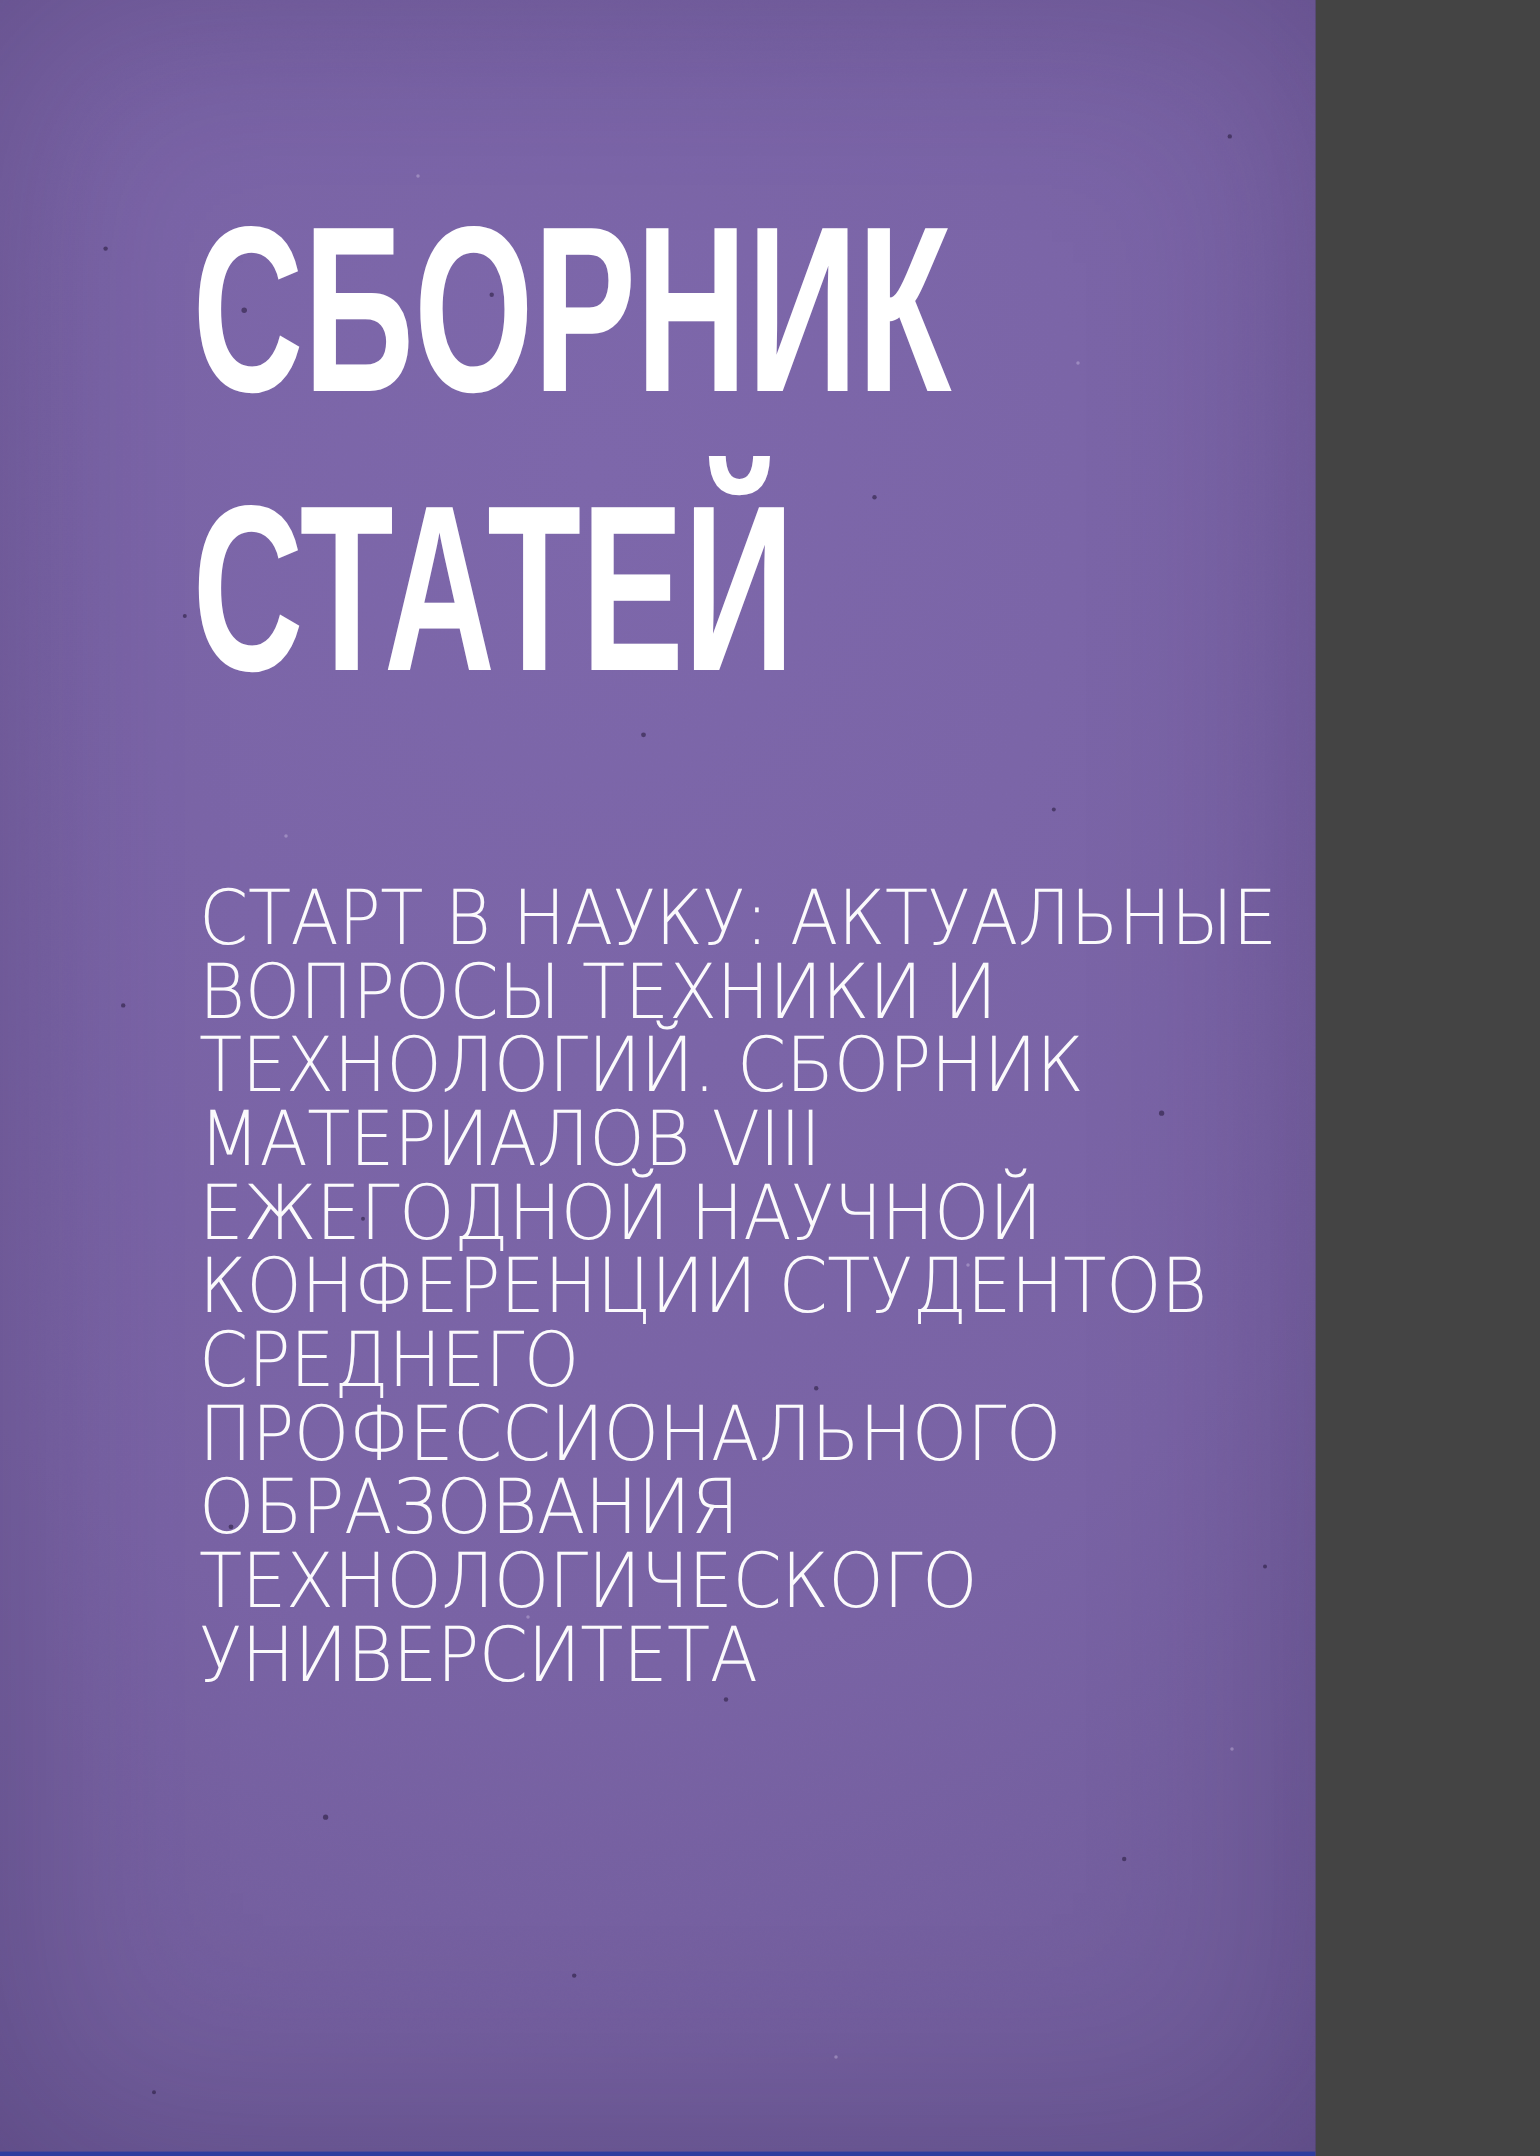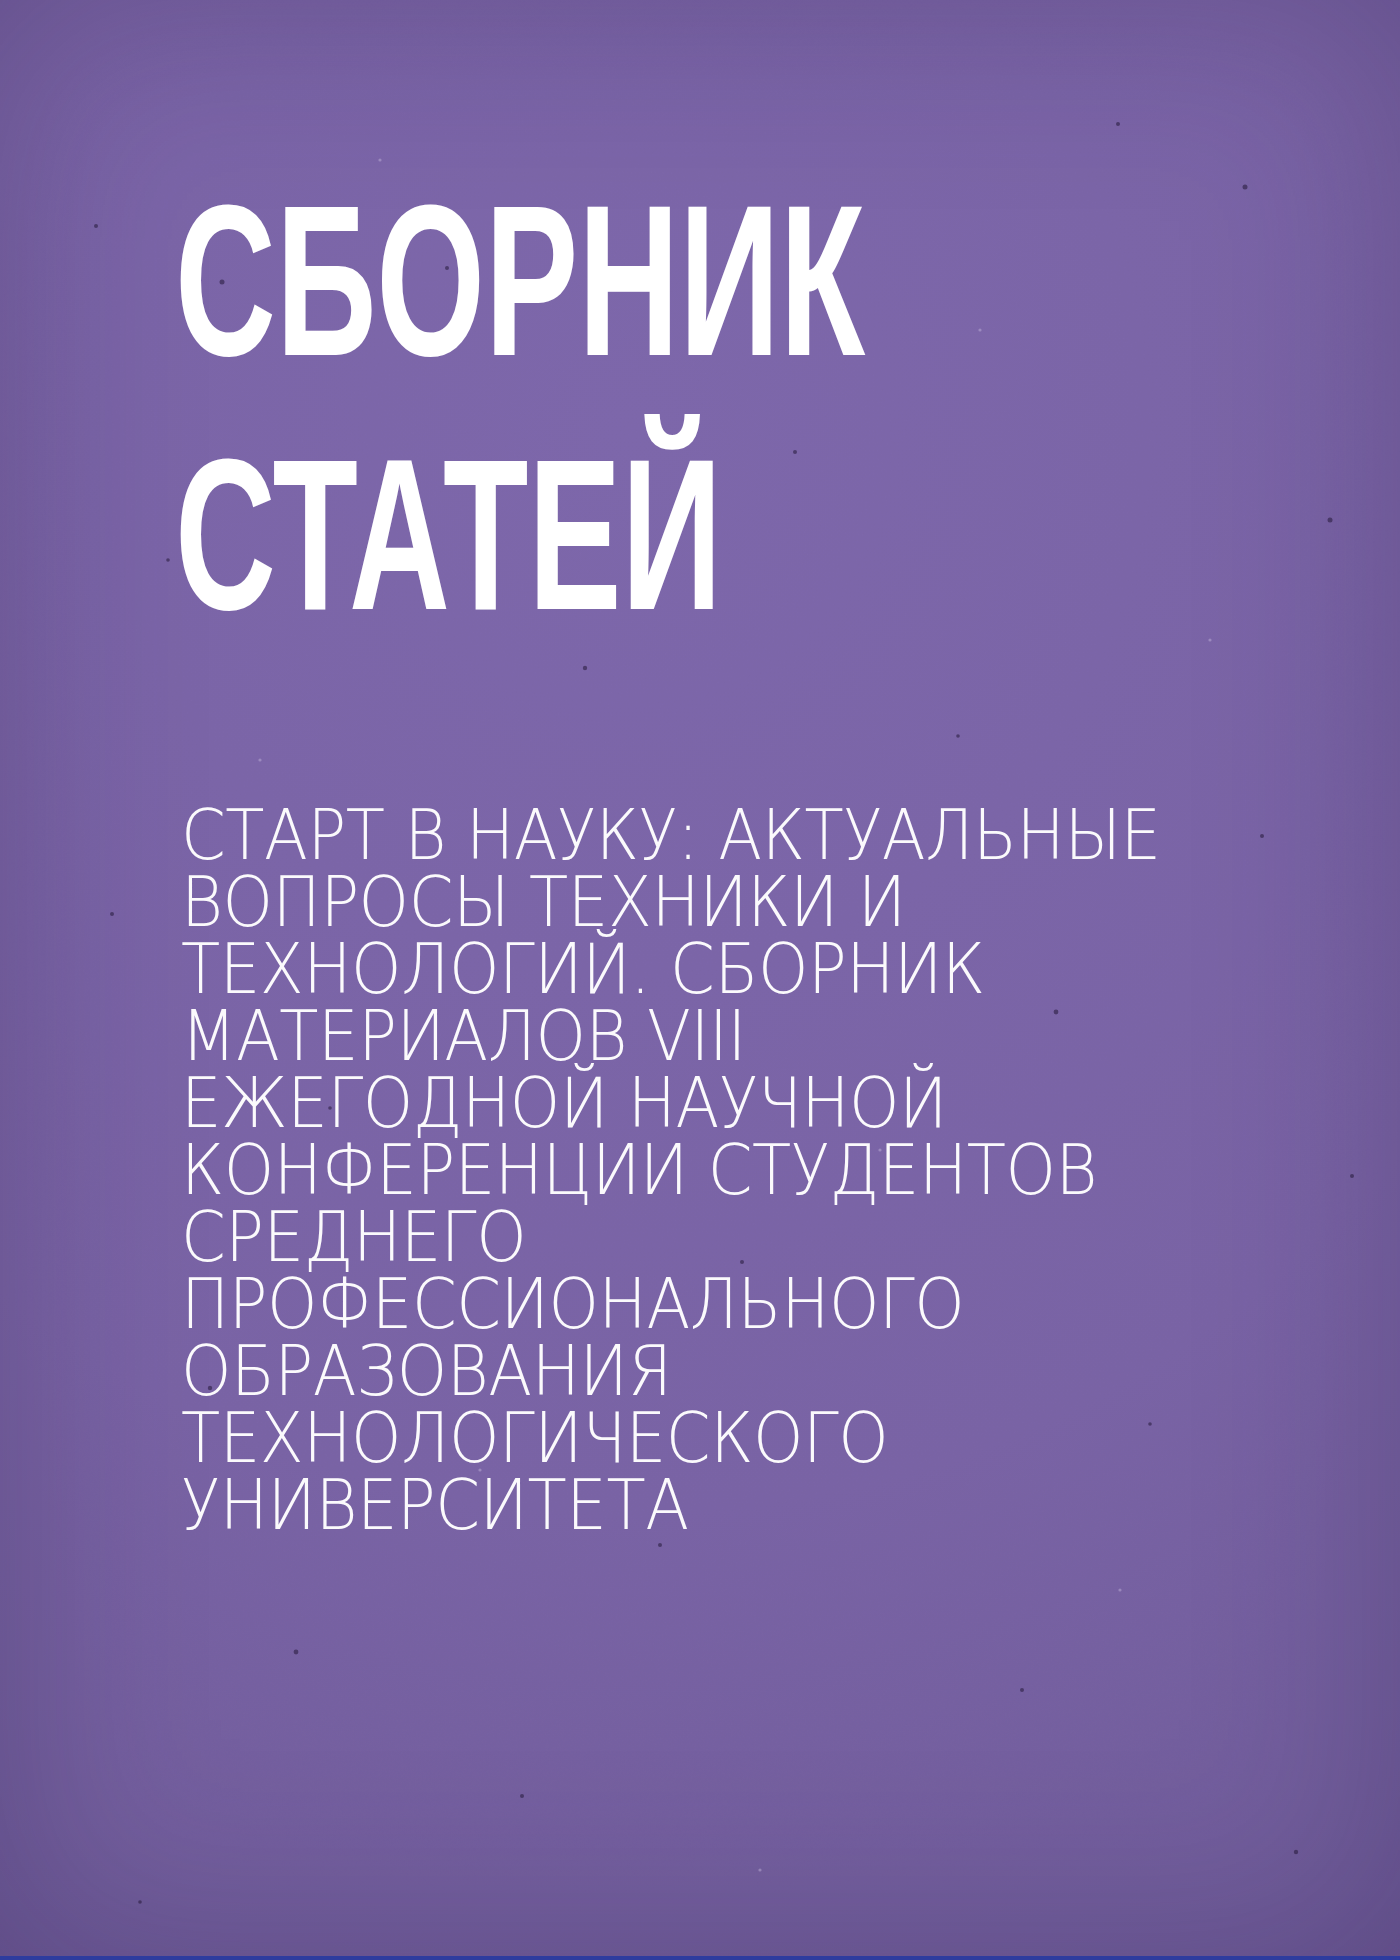--- a/index.html
+++ b/index.html
@@ -3,21 +3,21 @@
 <meta charset="utf-8">
 <title>СБОРНИК СТАТЕЙ</title>
 <style>
   html, body {
     margin: 0;
     padding: 0;
     background: #444;
   }
   .cover {
     position: relative;
-    width: 1400px;
+    width: 1196px;
     height: 1960px;
     overflow: hidden;
     background:
       radial-gradient(ellipse 160% 120% at 45% 22%,
         var(--background-top, #7e68ac) 0%,
         var(--background-mid, #7a64a6) 46%,
         var(--background-lower, #6e5b99) 76%,
         var(--background-bottom, #685591) 100%);
     box-shadow: inset 0 0 200px rgba(38, 24, 68, 0.28);
     font-family: "Liberation Sans", "DejaVu Sans", sans-serif;

